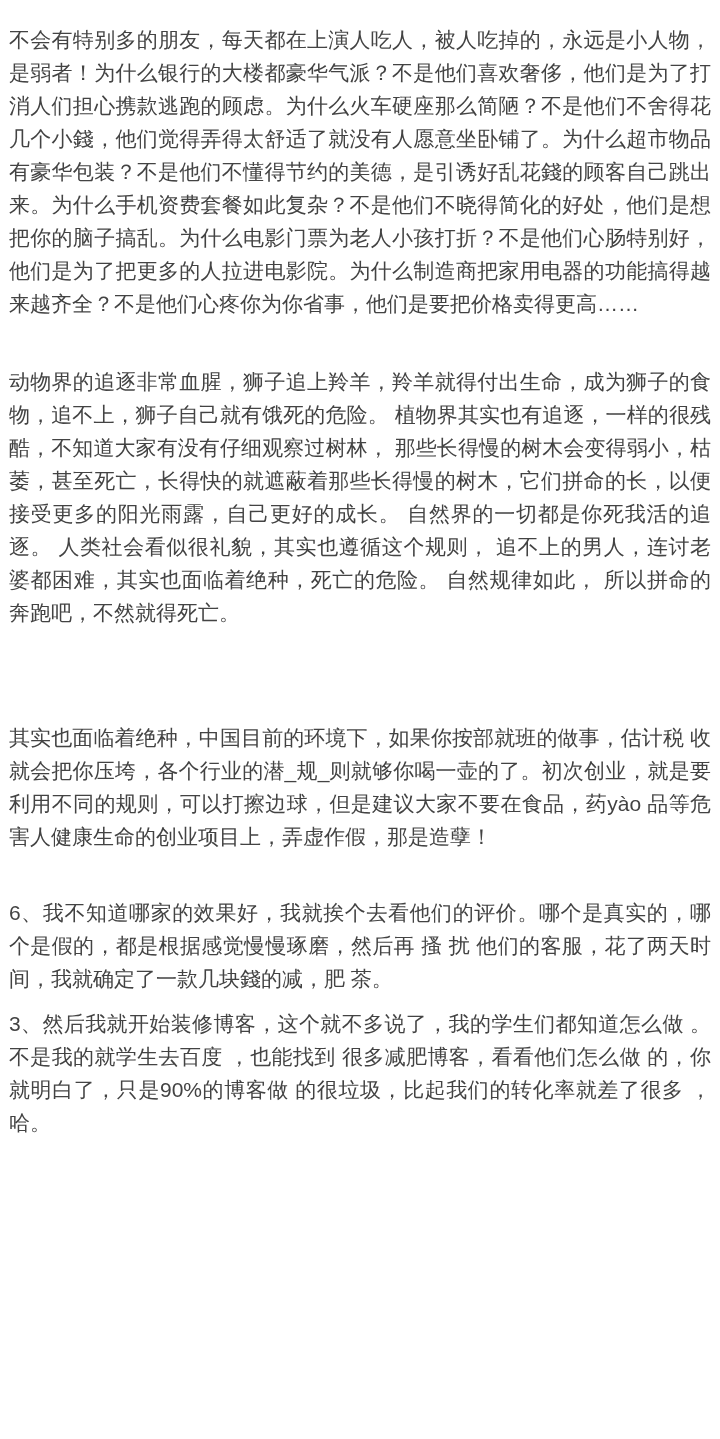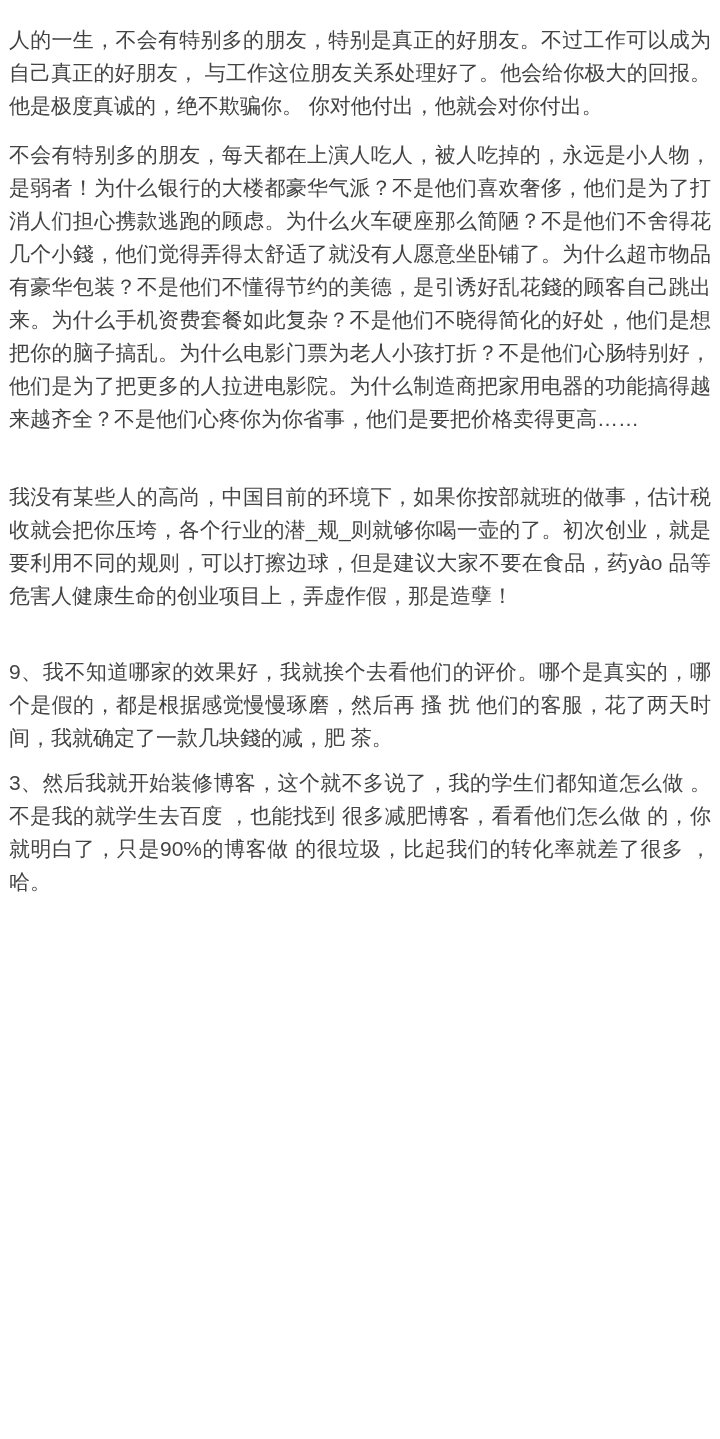--- a/index.html
+++ b/index.html
@@ -32,18 +32,18 @@
   .mb34 { margin-bottom: 34px !important; }
   .mb43 { margin-bottom: 43px !important; }
   .mb45 { margin-bottom: 45px !important; }
   .mb92 { margin-bottom: 92px !important; }
   .mb12 { margin-bottom: 12px !important; }
 </style>
 </head>
 <body>
 
 <div class="article">
-  <p class="mb16">人的一生，不会有特别多的朋友，特别是真正的好朋友。不过工作可以成为自己真正的好朋友， 与工作这位朋友关系处理好了。他会给你极大的回报。他是极度真诚的，绝不欺骗你。 你对他付出，他就会对你付出。</p>
   <p class="mb45">不会有特别多的朋友，每天都在上演人吃人，被人吃掉的，永远是小人物，是弱者！为什么银行的大楼都豪华气派？不是他们喜欢奢侈，他们是为了打消人们担心携款逃跑的顾虑。为什么火车硬座那么简陋？不是他们不舍得花几个小錢，他们觉得弄得太舒适了就没有人愿意坐卧铺了。为什么超市物品有豪华包装？不是他们不懂得节约的美德，是引诱好乱花錢的顾客自己跳出来。为什么手机资费套餐如此复杂？不是他们不晓得简化的好处，他们是想把你的脑子搞乱。为什么电影门票为老人小孩打折？不是他们心肠特别好，他们是为了把更多的人拉进电影院。为什么制造商把家用电器的功能搞得越来越齐全？不是他们心疼你为你省事，他们是要把价格卖得更高……</p>
-  <p class="mb43">我没有某些人的高尚，中国目前的环境下，如果你按部就班的做事，估计税 收就会把你压垮，各个行业的潜_规_则就够你喝一壶的了。初次创业，就是要利用不同的规则，可以打擦边球，但是建议大家不要在食品，药yào 品等危害人健康生命的创业项目上，弄虚作假，那是造孽！</p>
-  <p class="mb12">9、我不知道哪家的效果好，我就挨个去看他们的评价。哪个是真实的，哪个是假的，都是根据感觉慢慢琢磨，然后再 搔 扰 他们的客服，花了两天时间，我就确定了一款几块錢的减，肥 茶。</p>
+  <p class="mb92">动物界的追逐非常血腥，狮子追上羚羊，羚羊就得付出生命，成为狮子的食物，追不上，狮子自己就有饿死的危险。 植物界其实也有追逐，一样的很残酷，不知道大家有没有仔细观察过树林， 那些长得慢的树木会变得弱小，枯萎，甚至死亡，长得快的就遮蔽着那些长得慢的树木，它们拼命的长，以便接受更多的阳光雨露，自己更好的成长。 自然界的一切都是你死我活的追逐。 人类社会看似很礼貌，其实也遵循这个规则， 追不上的男人，连讨老婆都困难，其实也面临着绝种，死亡的危险。 自然规律如此， 所以拼命的奔跑吧，不然就得死亡。</p>
+  <p class="mb43">其实也面临着绝种，中国目前的环境下，如果你按部就班的做事，估计税 收就会把你压垮，各个行业的潜_规_则就够你喝一壶的了。初次创业，就是要利用不同的规则，可以打擦边球，但是建议大家不要在食品，药yào 品等危害人健康生命的创业项目上，弄虚作假，那是造孽！</p>
+  <p class="mb12">6、我不知道哪家的效果好，我就挨个去看他们的评价。哪个是真实的，哪个是假的，都是根据感觉慢慢琢磨，然后再 搔 扰 他们的客服，花了两天时间，我就确定了一款几块錢的减，肥 茶。</p>
   <p class="mb12">3、然后我就开始装修博客，这个就不多说了，我的学生们都知道怎么做 。不是我的就学生去百度 ，也能找到 很多减肥博客，看看他们怎么做 的，你就明白了，只是90%的博客做 的很垃圾，比起我们的转化率就差了很多 ，哈。</p>
 </div>
 
 </body></html>

